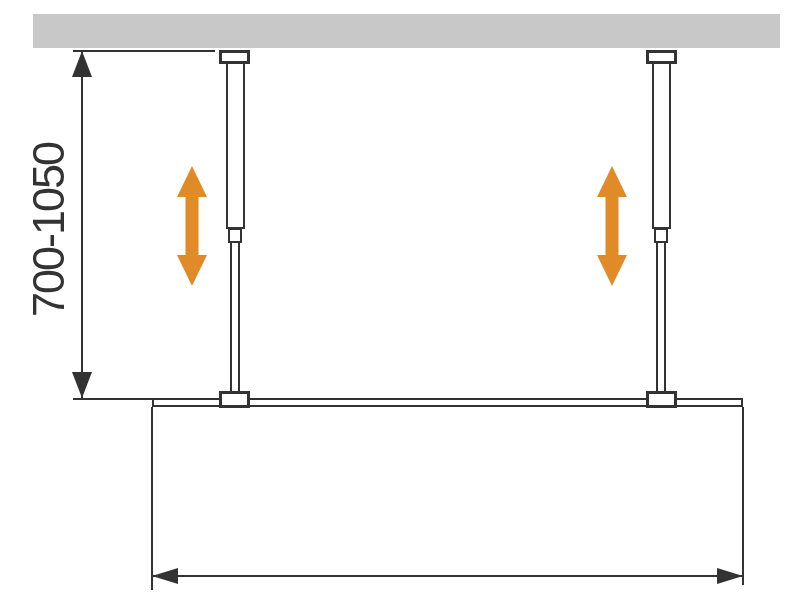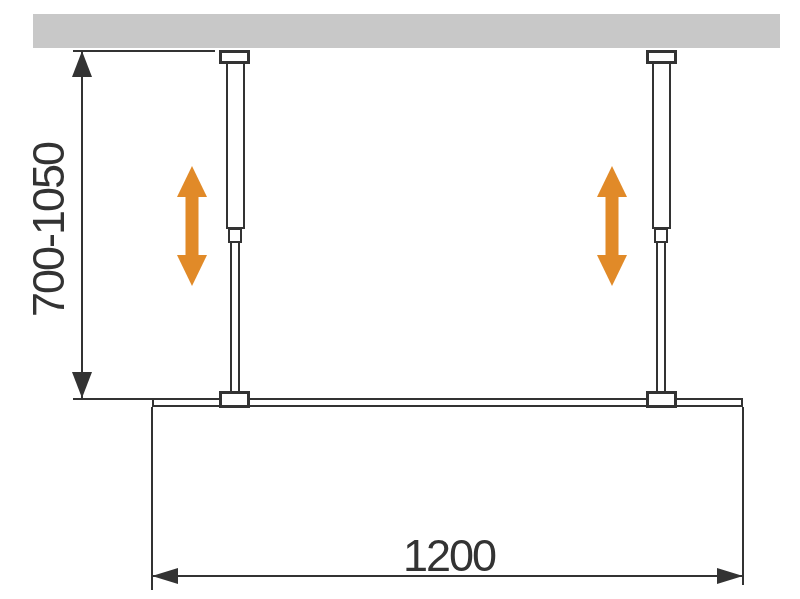--- a/index.html
+++ b/index.html
@@ -87,15 +87,14 @@
     <div class="oa-head oa-head-down"></div>
   </div>
 
   <div class="glass"></div>
 
   <div class="vline" style="left:151px;top:407px;height:183px;"></div>
   <div class="vline" style="left:742px;top:407px;height:178px;"></div>
   <div class="hline" style="left:152px;top:575px;width:591px;"></div>
   <div class="arr arr-left" style="left:152px;top:568px;"></div>
   <div class="arr arr-right" style="left:717px;top:568px;"></div>
-  <div class="dim-label horizontal" style="left:449px;top:533px;">1200</div>
 
 </div>
 
 </body></html>

